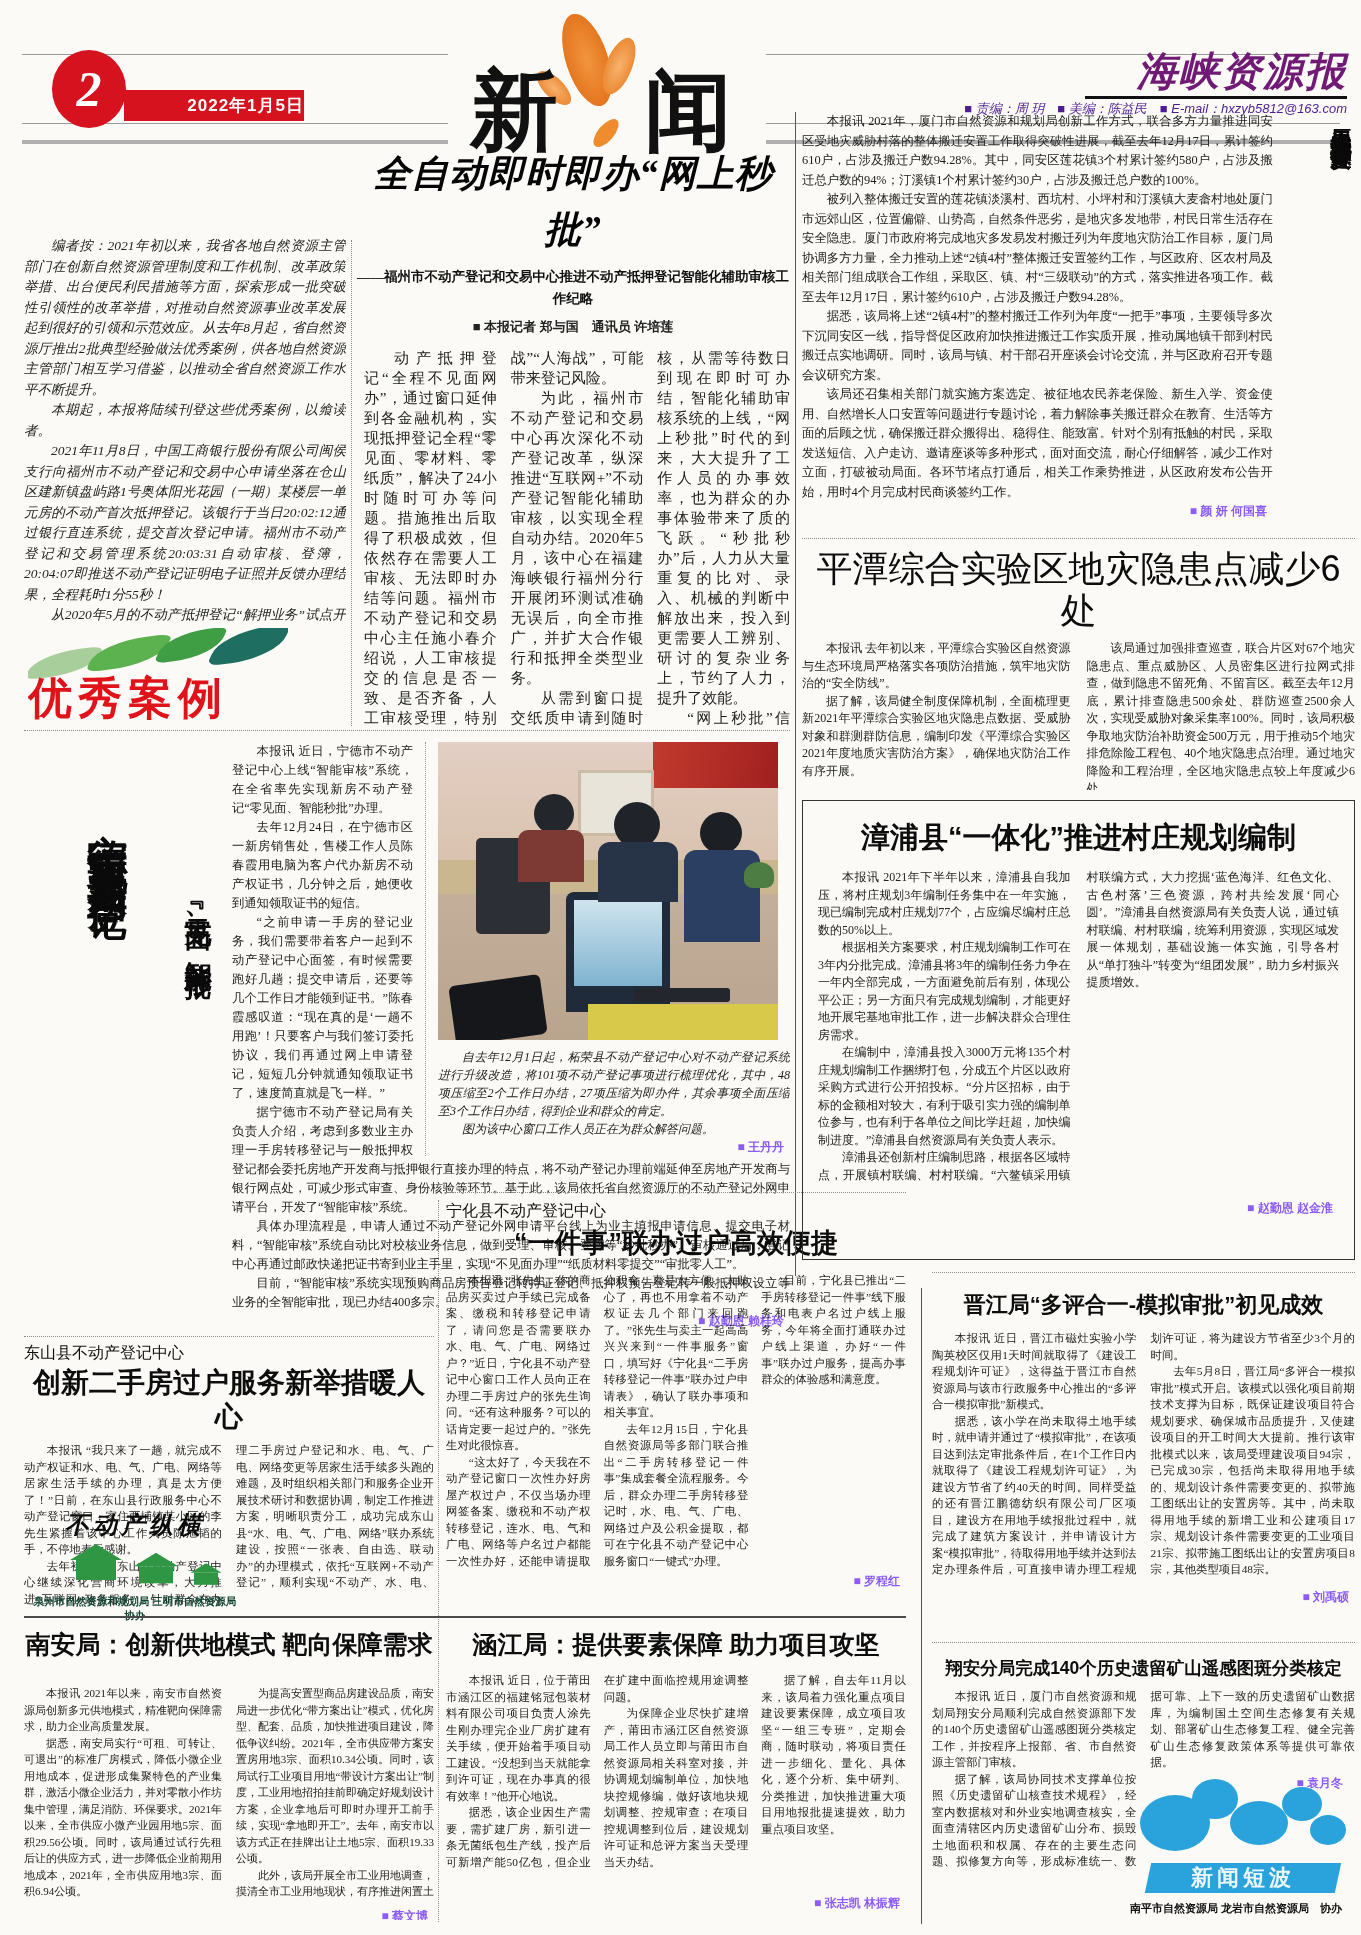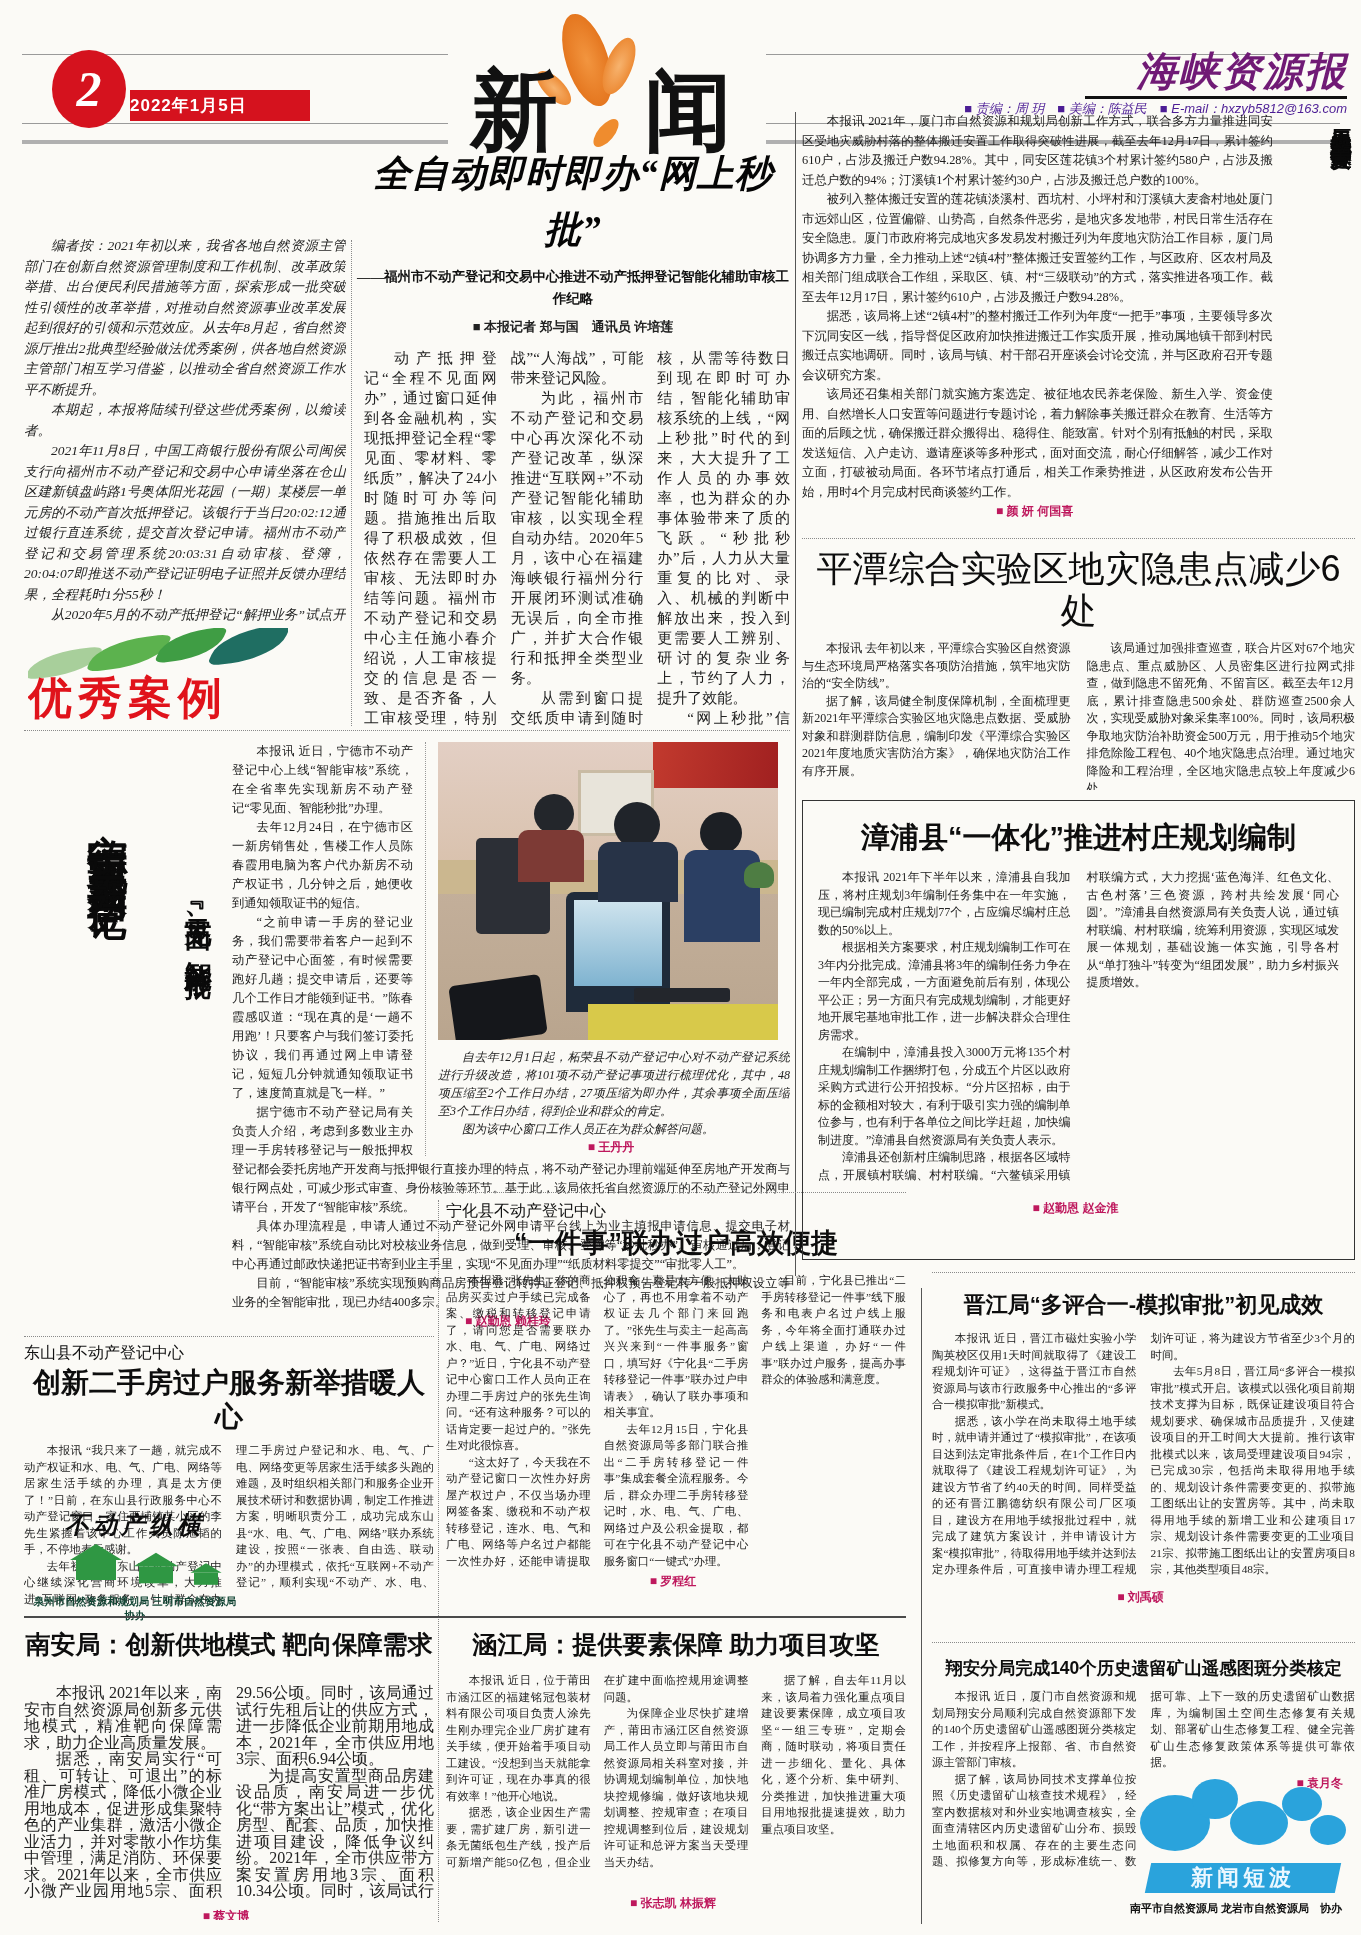--- a/index.html
+++ b/index.html
@@ -3,37 +3,37 @@
 <meta charset="utf-8">
 <style>
   html,body{margin:0;padding:0;background:#e8e6e0;}
   .page{position:relative;width:1361px;height:1935px;margin:0 auto;background:#fbfaf6;overflow:hidden;
         font-family:"Liberation Serif","DejaVu Serif",serif;color:#1c1c1c;}
   
   .hline{position:absolute;background:#9a9a9a;height:1px;}
   .hline.thick{height:4px;background:#b0b0b0;}
   .pagenum-circle{position:absolute;left:52px;top:50px;width:74px;height:78px;background:#d5121e;border-radius:50%;
         color:#fff;font:italic bold 50px/78px "Liberation Serif",serif;text-align:center;}
-  .date-box{position:absolute;left:130px;top:90px;width:180px;height:31px;background:#d5121e;color:#fff;
-        font:bold 17px/31px "Liberation Sans",sans-serif;text-align:left;letter-spacing:1px;}
+  .date-box{position:absolute;left:124px;top:90px;width:180px;height:31px;background:#d5121e;color:#fff;
+        font:bold 17px/31px "Liberation Sans",sans-serif;text-align:right;letter-spacing:1px;}
   .masthead{position:absolute;left:448px;top:6px;width:318px;height:218px;background:#fbfaf6;}
   .petal{position:absolute;border-radius:50%;}
   .mh-char{position:absolute;font:bold 88px/1 "Liberation Serif",serif;color:#111;}
   .brand{position:absolute;left:1085px;top:48px;width:262px;height:48px;color:#701a75;
         font:italic bold 40px/48px "Liberation Serif",serif;text-align:right;letter-spacing:2px;
         border-bottom:3px solid #111;}
   .staff-line{position:absolute;left:790px;top:100px;width:557px;font:italic 13px/18px "Liberation Sans",sans-serif;
         color:#4c1d95;text-align:right;}
   
   .art{position:absolute;overflow:hidden;}
   .art p{margin:0;text-indent:2em;}
   .kicker{font:16px/22px "Liberation Serif",serif;color:#111;}
   .headline{font-family:"Liberation Sans","DejaVu Sans",sans-serif;font-weight:bold;color:#0d0d0d;text-align:center;}
   .body-cols{column-fill:auto;text-align:justify;color:#222;}
-  .byline{font:bold 12px/18px "Liberation Sans",sans-serif;text-align:center;color:#be185d;padding-right:6px;}
+  .byline{font:bold 12px/18px "Liberation Sans",sans-serif;text-align:right;color:#8b5cf6;padding-right:6px;}
   .dot-h{position:absolute;border-top:1.5px dotted #8a8a8a;height:0;}
   .dot-v{position:absolute;border-left:1.5px dotted #8a8a8a;width:0;}
   .sol-v{position:absolute;width:1px;background:#555;}
   .sol-h{position:absolute;height:2px;background:#4a4a4a;}
   
   #editor-note{left:24px;top:236px;width:322px;height:392px;font:italic 13.5px/20.5px "Liberation Serif",serif;
         text-align:justify;color:#222;}
   
   #badge{left:28px;top:628px;width:260px;height:98px;}
   .leaf{position:absolute;border-radius:65% 20% 65% 20%;}
@@ -222,21 +222,21 @@
         <p>本报讯 “张先生，你的商品房买卖过户手续已完成备案、缴税和转移登记申请了，请问您是否需要联办水、电、气、广电、网络过户？”近日，宁化县不动产登记中心窗口工作人员向正在办理二手房过户的张先生询问。“还有这种服务？可以的话肯定要一起过户的。”张先生对此很惊喜。</p>
         <p>“这太好了，今天我在不动产登记窗口一次性办好房屋产权过户，不仅当场办理网签备案、缴税和不动产权转移登记，连水、电、气和广电、网络等户名过户都能一次性办好，还能申请提取公积金，真是太方便、太贴心了，再也不用拿着不动产权证去几个部门来回跑了。”张先生与卖主一起高高兴兴来到“一件事服务”窗口，填写好《宁化县“二手房转移登记一件事”联办过户申请表》，确认了联办事项和相关事宜。</p>
         <p>去年12月15日，宁化县自然资源局等多部门联合推出“二手房转移登记一件事”集成套餐全流程服务。今后，群众办理二手房转移登记时，水、电、气、广电、网络过户及公积金提取，都可在宁化县不动产登记中心服务窗口“一键式”办理。</p>
         <p>目前，宁化县已推出“二手房转移登记一件事”线下服务和电表户名过户线上服务，今年将全面打通联办过户线上渠道，办好“一件事”联办过户服务，提高办事群众的体验感和满意度。</p>
       </div>
     <div class="byline">■ 罗程红</div>
   </section>
 
   <section class="art" id="nanan">
     <div class="headline" style="font-size:25px;line-height:40px;margin-bottom:8px;">南安局：创新供地模式 靶向保障需求</div>
-    <div class="body-cols" style="height:222px;columns:2;column-gap:14px;font-size:16px;line-height:16.5px;margin-top:21px;">
+    <div class="body-cols" style="height:222px;columns:2;column-gap:14px;font-size:11px;line-height:16.5px;margin-top:21px;">
         <p>本报讯 2021年以来，南安市自然资源局创新多元供地模式，精准靶向保障需求，助力企业高质量发展。</p>
         <p>据悉，南安局实行“可租、可转让、可退出”的标准厂房模式，降低小微企业用地成本，促进形成集聚特色的产业集群，激活小微企业活力，并对零散小作坊集中管理，满足消防、环保要求。2021年以来，全市供应小微产业园用地5宗、面积29.56公顷。同时，该局通过试行先租后让的供应方式，进一步降低企业前期用地成本，2021年，全市供应用地3宗、面积6.94公顷。</p>
         <p>为提高安置型商品房建设品质，南安局进一步优化“带方案出让”模式，优化房型、配套、品质，加快推进项目建设，降低争议纠纷。2021年，全市供应带方案安置房用地3宗、面积10.34公顷。同时，该局试行工业项目用地“带设计方案出让”制度，工业用地招拍挂前即确定好规划设计方案，企业拿地后可即时办理开工前手续，实现“拿地即开工”。去年，南安市以该方式正在挂牌出让土地5宗、面积19.33公顷。</p>
         <p>此外，该局开展全市工业用地调查，摸清全市工业用地现状，有序推进闲置土地和低效工业用地盘活利用，允许存量低效工业用地改变用途开发建设小微产业园；同时，该局严格控制开发区范围外新增工业项目用地报批，引导企业优先使用批而未供存量土地，停止受理尚有批而未供土地的单位预约用地。2021年，全市共盘活闲置土地3宗、面积14.1公顷。</p>
       </div>
     <div class="byline">■ 蔡文博</div>
   </section>
 
   <section class="art" id="hanjiang">
     <div class="headline" style="font-size:25px;line-height:40px;margin-bottom:8px;">涵江局：提供要素保障 助力项目攻坚</div>

